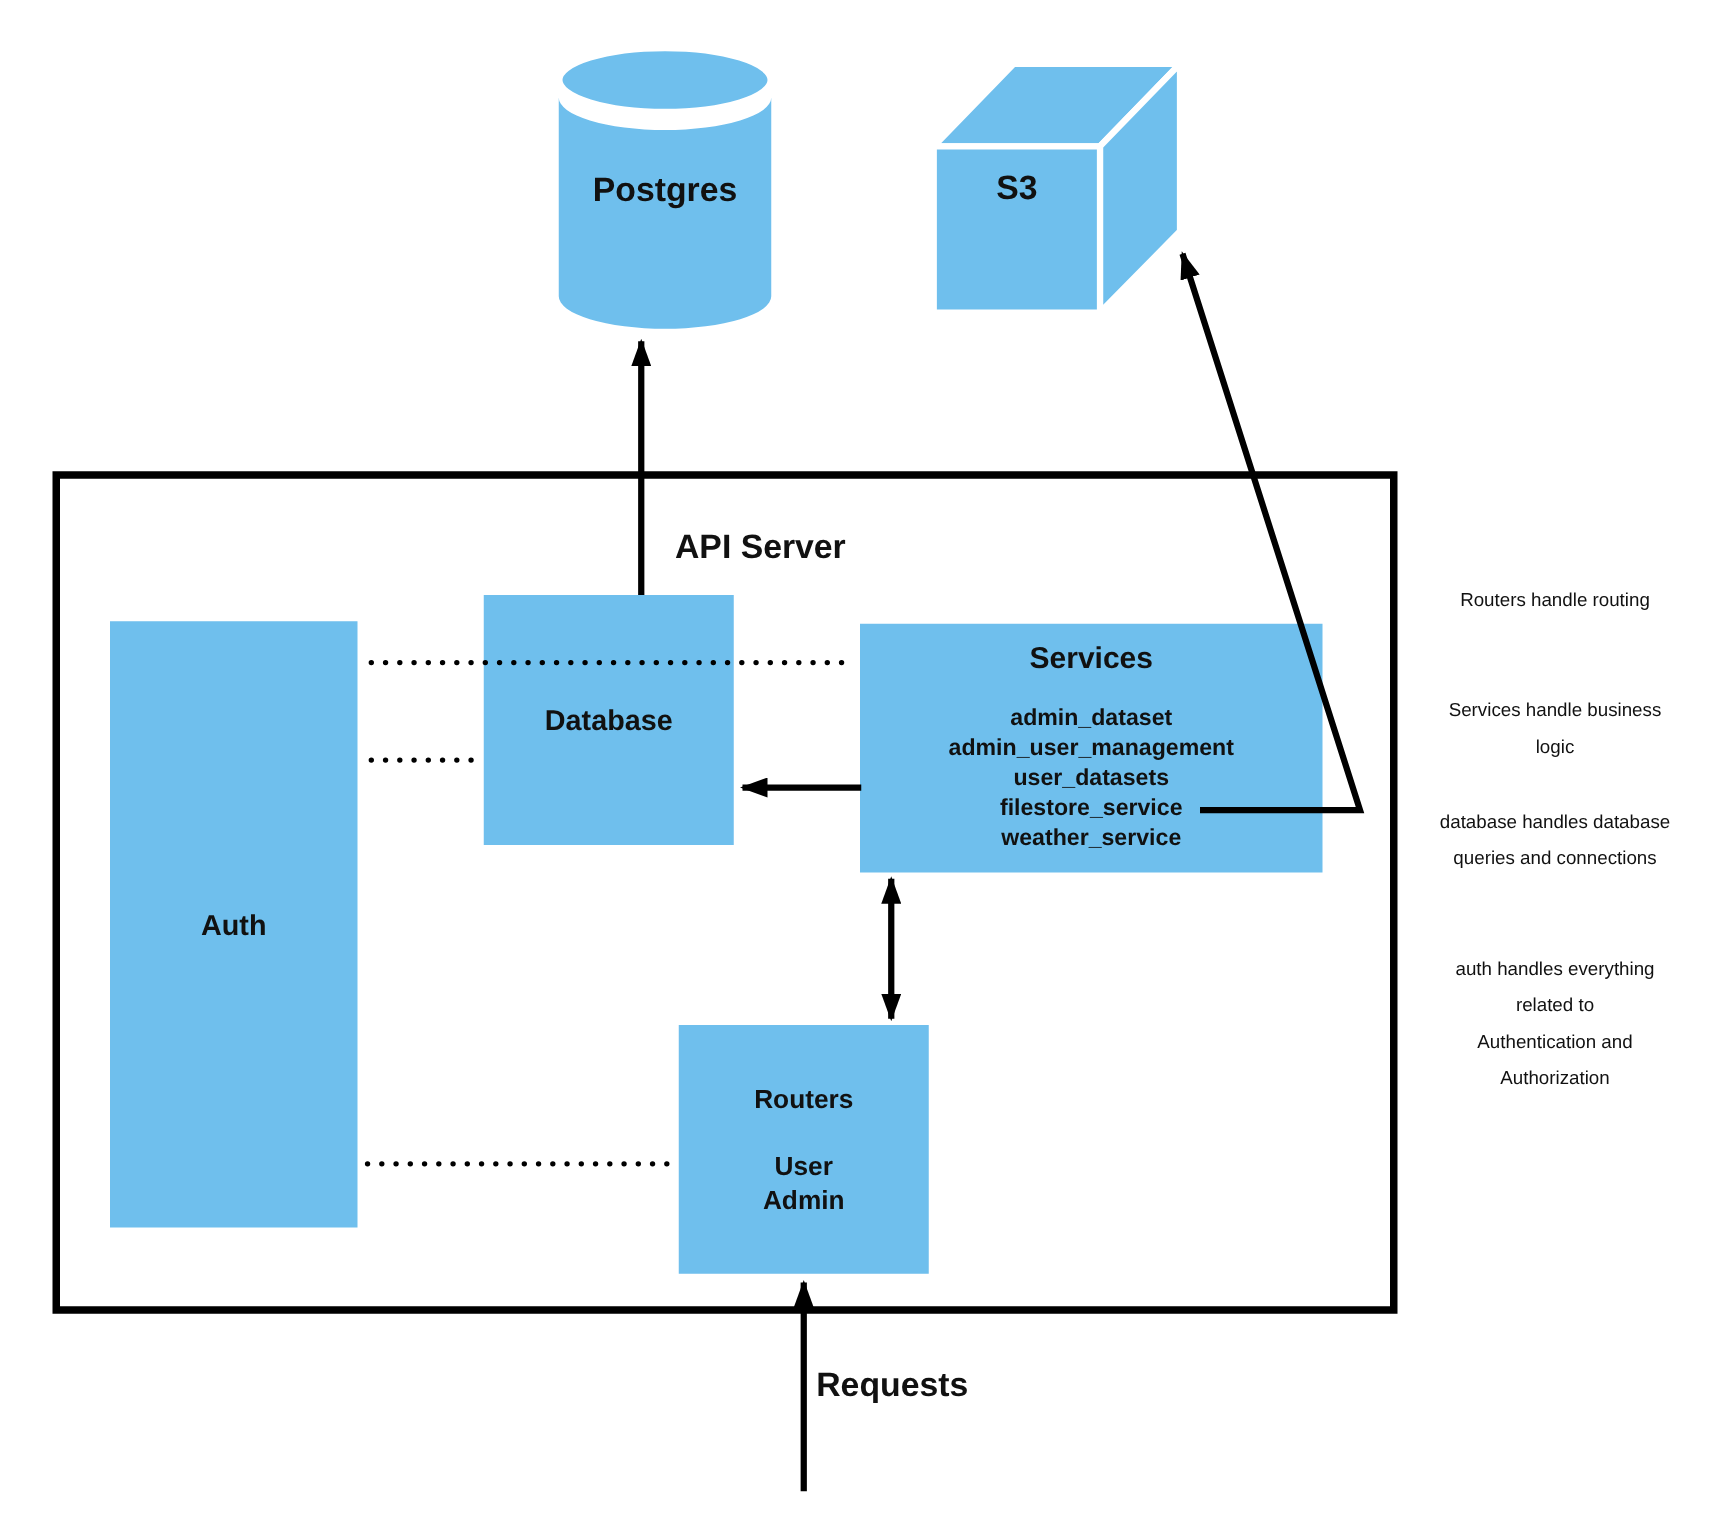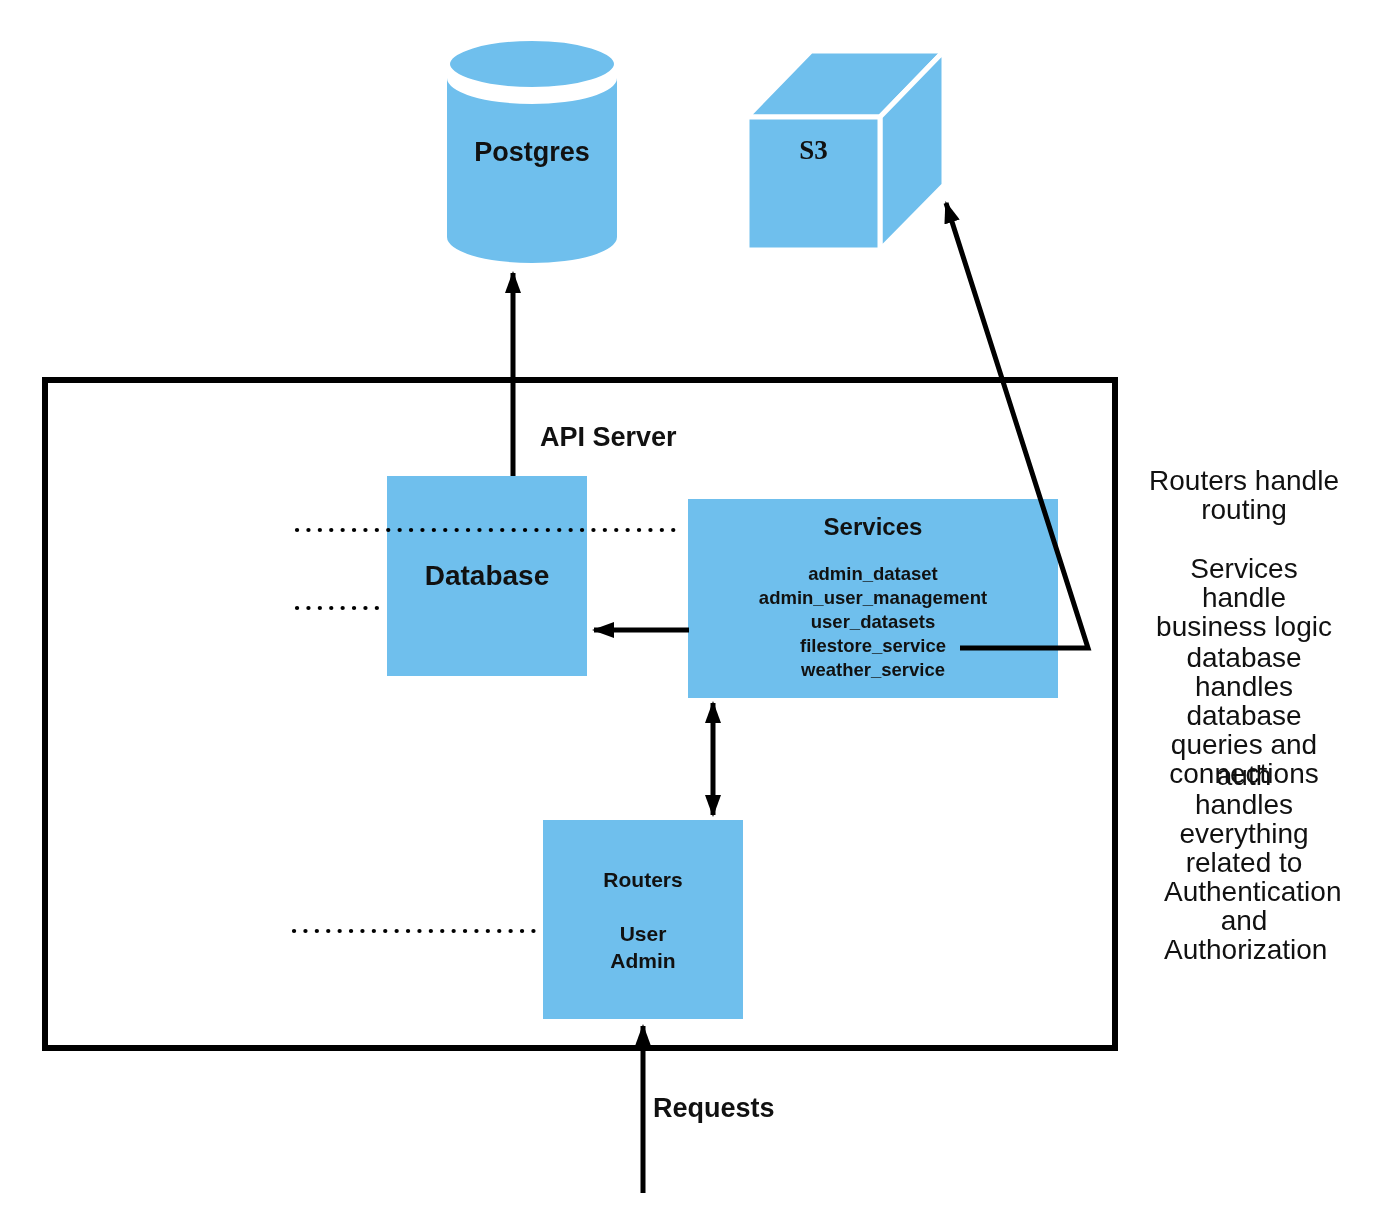--- a/index.html
+++ b/index.html
@@ -1,49 +1,52 @@
 <!DOCTYPE html>
 <html style="--node-fill: #6FBFED; --line: #000000; --text: #111111; --bg: #FFFFFF;"><head>
 <meta charset="utf-8">
 <style>
   :root { --node-fill:#6FBFED; --line:#000000; --text:#111111; --bg:#FFFFFF; }
   * { margin:0; padding:0; box-sizing:border-box; }
   body { background:#fff; font-family:"Liberation Sans", sans-serif; color:var(--text); }
   .canvas { position:relative; width:1386px; height:1232px; background:var(--bg); overflow:hidden; }
   .node { position:absolute; background:var(--node-fill); display:flex; align-items:center; justify-content:center; text-align:center; }
-  .lbl { font-weight:700; font-size:28px; line-height:24px; }
+  .lbl { font-weight:700; font-size:23px; line-height:24px; }
 
   .api-border { position:absolute; left:42px; top:377px; width:1076px; height:674px; border:6px solid var(--line); background:transparent; }
 
   .auth-box     { left:88px;  top:497px; width:198px; height:485px; }
   .database-box { left:387px; top:476px; width:200px; height:200px; }
   .routers-box  { left:543px; top:820px; width:200px; height:199px; flex-direction:column; justify-content:center; }
   .routers-box .rline { font-weight:700; font-size:21px; line-height:27px; }
   .routers-spacer { height:27px; }
 
   .services-box { left:688px; top:499px; width:370px; height:199px; display:block; text-align:center; padding-top:14px; }
   .services-title { font-weight:700; font-size:24px; line-height:28px; }
   .services-gap { height:21px; }
   .svc-item { font-size:18.5px; line-height:24px; font-weight:700; }
   .svc-item.bold { font-weight:700; }
 
   .free-label { position:absolute; font-weight:700; font-size:27px; line-height:24px; text-align:center; }
   .left-align { text-align:left;margin-top:16px; }
 
-  .note { position:absolute; font-size:28px; line-height:29px; text-align:center; font-weight:400; }
+  .note { position:absolute; font-size:15px; line-height:29px; text-align:center; font-weight:400; }
 
   svg.overlay { position:absolute; left:0; top:0; width:1386px; height:1232px; pointer-events:none; }
 </style>
 </head>
 <body>
 
 <div class="canvas">
 
   <div class="api-border"></div>
 
+  <div class="node auth-box">
+    <span class="lbl">Auth</span>
+  </div>
 
   <div class="node database-box">
     <span class="lbl">Database</span>
   </div>
 
   <div class="node services-box">
     <div class="services-title">Services</div>
     <div class="services-gap"></div>
     <div class="svc-item">admin_dataset</div>
     <div class="svc-item">admin_user_management</div>
@@ -83,21 +86,21 @@
 
     <path d="M 513 476 V 273" stroke="var(--line)" stroke-width="5" fill="none" marker-end="url(#ah)"></path>
     <path d="M 689 630 H 594" stroke="var(--line)" stroke-width="5" fill="none" marker-end="url(#ah)"></path>
     <path d="M 713 703 V 815" stroke="var(--line)" stroke-width="5" fill="none" marker-start="url(#ah)" marker-end="url(#ah)"></path>
     <path d="M 643 1193 V 1026" stroke="var(--line)" stroke-width="5" fill="none" marker-end="url(#ah)"></path>
     <path d="M 960 648 H 1088 L 946 203" stroke="var(--line)" stroke-width="5" fill="none" marker-end="url(#ah)"></path>
   </svg>
 
   <div class="free-label" style="left:447px; top:140px; width:170px;">Postgres</div>
 
-  <div class="free-label" style="left:747px; top:138px; width:133px;font-family:Liberation Serif, serif;">S3</div>
+  <div class="free-label" style="left:747px; top:138px; width:133px;">S3</div>
 
   <div class="free-label left-align" style="left:540px; top:409px; width:200px;">API Server</div>
 
   <div class="free-label" style="left:653px; top:1096px; width:120px;">Requests</div>
 
   <div class="note" style="left:1149px; top:466px; width:190px;">Routers handle routing</div>
   <div class="note" style="left:1149px; top:554px; width:190px;">Services handle business logic</div>
   <div class="note" style="left:1149px; top:643px; width:190px;">database handles database queries and connections</div>
   <div class="note" style="left:1164px; top:761px; width:160px;">auth handles everything related to Authentication and Authorization</div>
 

